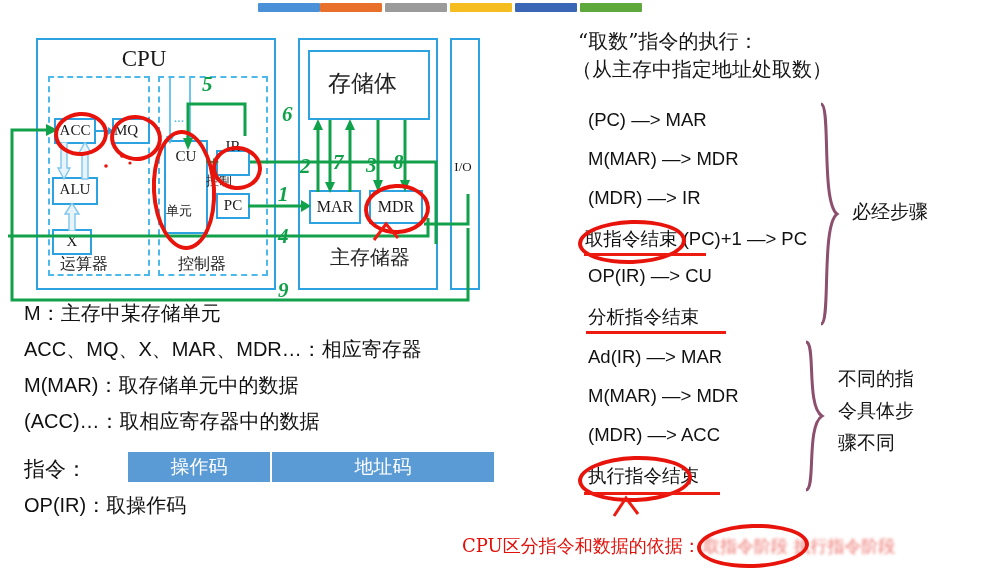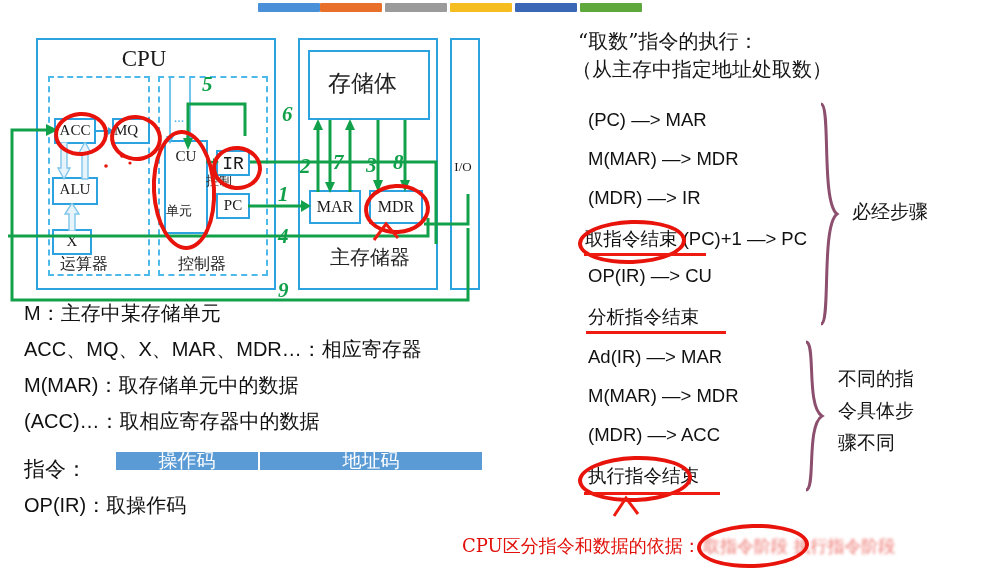--- a/index.html
+++ b/index.html
@@ -26,21 +26,21 @@
   
   .rell{position:absolute;border:4px solid #e8140c;border-radius:50%;background:transparent;}
   .rund{position:absolute;height:0;border-top:3px solid #ee1b10;}
 
   
   #lefttext{position:absolute;left:24px;top:300px;width:500px;}
   .ltrow{position:relative;height:36px;font-size:20px;color:#111;
          font-family:"Liberation Sans","DejaVu Sans",sans-serif;white-space:nowrap;}
 
   
-  #instrbar{position:absolute;left:116px;top:452px;width:366px;height:18px;display:flex;}
+  #instrbar{position:absolute;left:128px;top:452px;width:366px;height:30px;display:flex;}
   #instrbar div{height:100%;display:flex;align-items:center;justify-content:center;
      color:#fff;font-size:19px;font-family:"DejaVu Serif",serif;}
 
   
   #right{position:absolute;left:560px;top:24px;width:423px;height:520px;}
   .rhead{position:absolute;font-family:"DejaVu Serif","Liberation Serif",serif;
          font-size:20px;color:#151515;white-space:nowrap;}
   .step{position:absolute;font-size:18.5px;color:#111;white-space:nowrap;
         font-family:"Liberation Sans","DejaVu Sans",sans-serif;}
   .grouplbl{position:absolute;font-family:"DejaVu Serif","Liberation Serif",serif;
@@ -99,21 +99,21 @@
 
   <div class="cnlbl" style="left:60px;top:232px;font-size:16px;">运算器</div>
 
   <div class="box" style="left:164px;top:118px;width:44px;height:94px;"></div>
   <div class="lbl" style="left:164px;top:126px;width:44px;font-size:15px;">CU</div>
   <div class="cnlbl" style="left:166px;top:150px;font-size:13px;padding-left:40px;">控制</div>
   <div class="cnlbl" style="left:166px;top:180px;font-size:13px;">单元</div>
   <div class="lbl" style="left:164px;top:88px;width:30px;font-size:14px;color:#4db8ea;">...</div>
 
   <div class="box" style="left:216px;top:128px;width:34px;height:26px;"></div>
-  <div class="lbl" style="left:216px;top:132px;width:34px;font-size:18px;font-family:Liberation Mono, monospace;">IR</div>
+  <div class="lbl" style="left:216px;top:116px;width:34px;font-size:15px;">IR</div>
 
   <div class="box" style="left:216px;top:171px;width:34px;height:26px;"></div>
   <div class="lbl" style="left:216px;top:175px;width:34px;font-size:15px;">PC</div>
 
   <div class="cnlbl" style="left:178px;top:232px;font-size:16px;">控制器</div>
 
   <svg class="abs" style="left:160px;top:56px;" width="100" height="90">
     <line x1="10" y1="0" x2="10" y2="60" stroke="#4db8ea" stroke-width="1.6"></line>
     <line x1="30" y1="0" x2="30" y2="60" stroke="#4db8ea" stroke-width="1.6"></line>
     <polygon points="6,58 14,58 10,66" fill="#4db8ea"></polygon>

